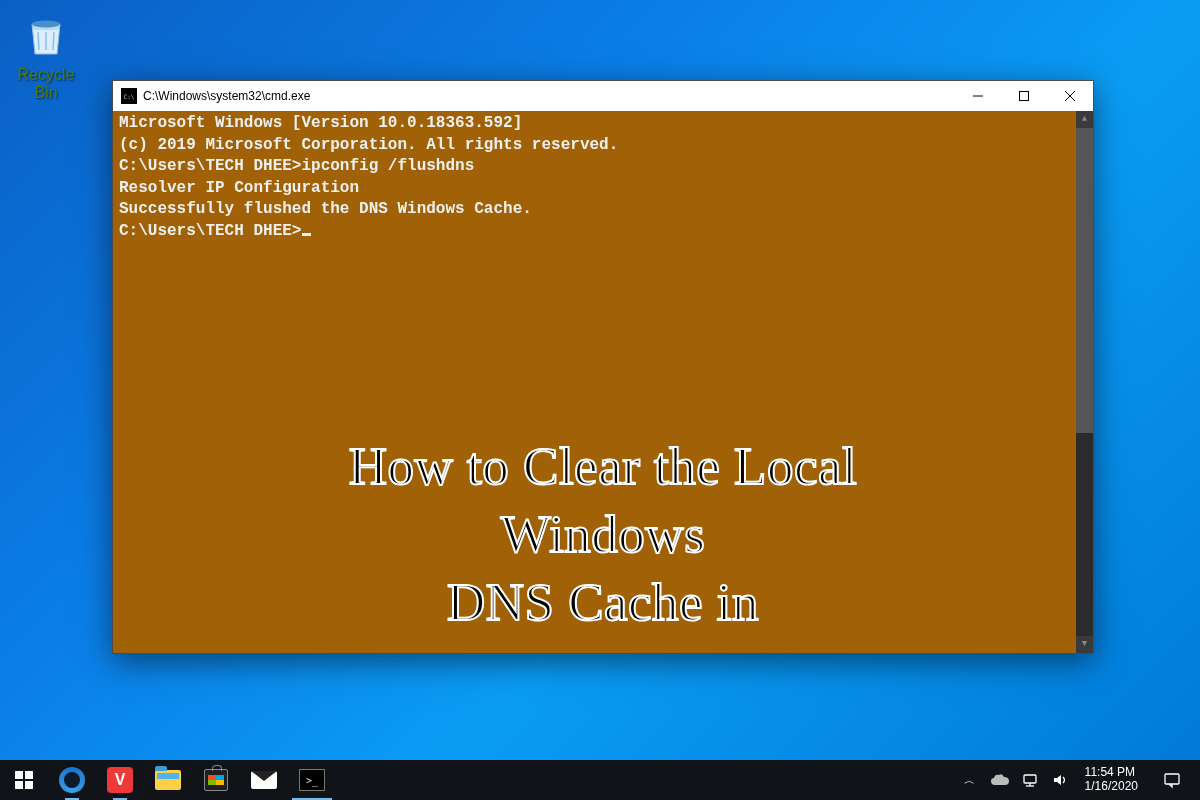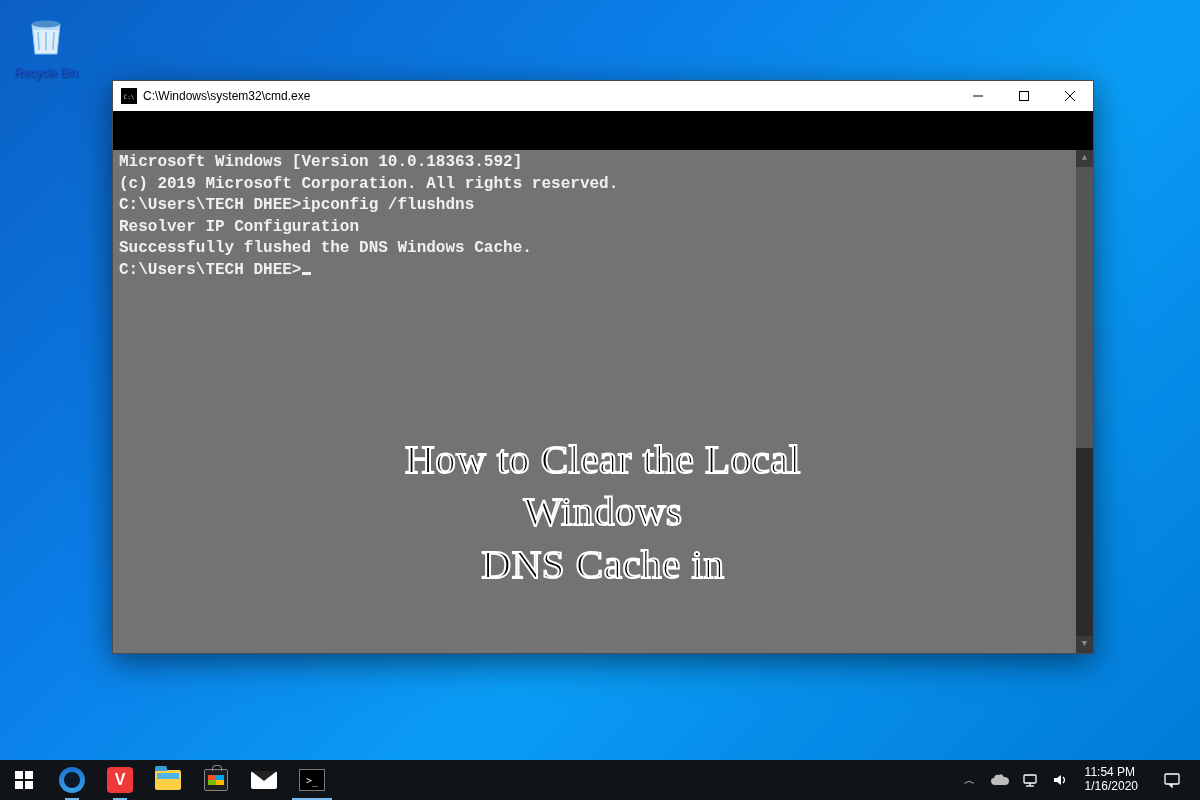--- a/index.html
+++ b/index.html
@@ -20,38 +20,37 @@
       width: 76px;
       text-align: center;
       cursor: pointer;
     }
     .desktop-icon .bin {
       width: 48px;
       height: 48px;
       margin: 0 auto 4px;
     }
     .desktop-icon .label {
-      color: #1d4ed8;
-      font-size: 12px;
+      color: #4d7c0f;
+      font-size: 16px;
       text-shadow: 1px 1px 2px rgba(0,0,0,.6);
     }
 
     
     .cmd-window {
       position: absolute;
       top: 80px;
       left: 112px;
       width: 982px;
       height: 574px;
       background: #000;
       border: 1px solid #4a4a4a;
       box-shadow: 0 8px 30px rgba(0,0,0,.5);
       display: flex;
       flex-direction: column;
-      gap: 39px;
     }
     .titlebar {
       height: 30px;
       background: #fff;
       display: flex;
       align-items: center;
       padding-left: 8px;
       font-size: 12px;
       color: #000;
       user-select: none;
@@ -67,21 +66,21 @@
     .titlebar .spacer { flex: 1; }
     .winbtn {
       width: 46px; height: 30px;
       display: flex; align-items: center; justify-content: center;
       font-size: 11px; color: #000;
     }
     .winbtn svg { width: 10px; height: 10px; }
 
     .term-body {
       flex: 1;
-      background: #737373;
+      background: #a16207;
       color: #f0f0f0;
       font-family: Consolas, "Courier New", monospace;
       font-size: 16px;
       font-weight: bold;
       line-height: 1.35;
       padding: 2px 6px 6px 6px;
       position: relative;
       overflow: hidden;
     }
     .term-body .line { white-space: pre; }
@@ -103,21 +102,21 @@
     .term-scroll .thumb { position:absolute; top:0; left:0; right:0; height:60%; background:#555; }
 
     
     .overlay-title {
       position: absolute;
       top: 433px;
       left: 116px;
       width: 974px;
       text-align: center;
       font-family: Georgia, "Times New Roman", serif;
-      font-size: 41px;
+      font-size: 53px;
       line-height: 1.28;
       color: #000;
       -webkit-text-stroke: 2px #fff;
       font-weight: 400;
       pointer-events: none;
       letter-spacing: 0.5px;
     }
 
     
     .taskbar {

